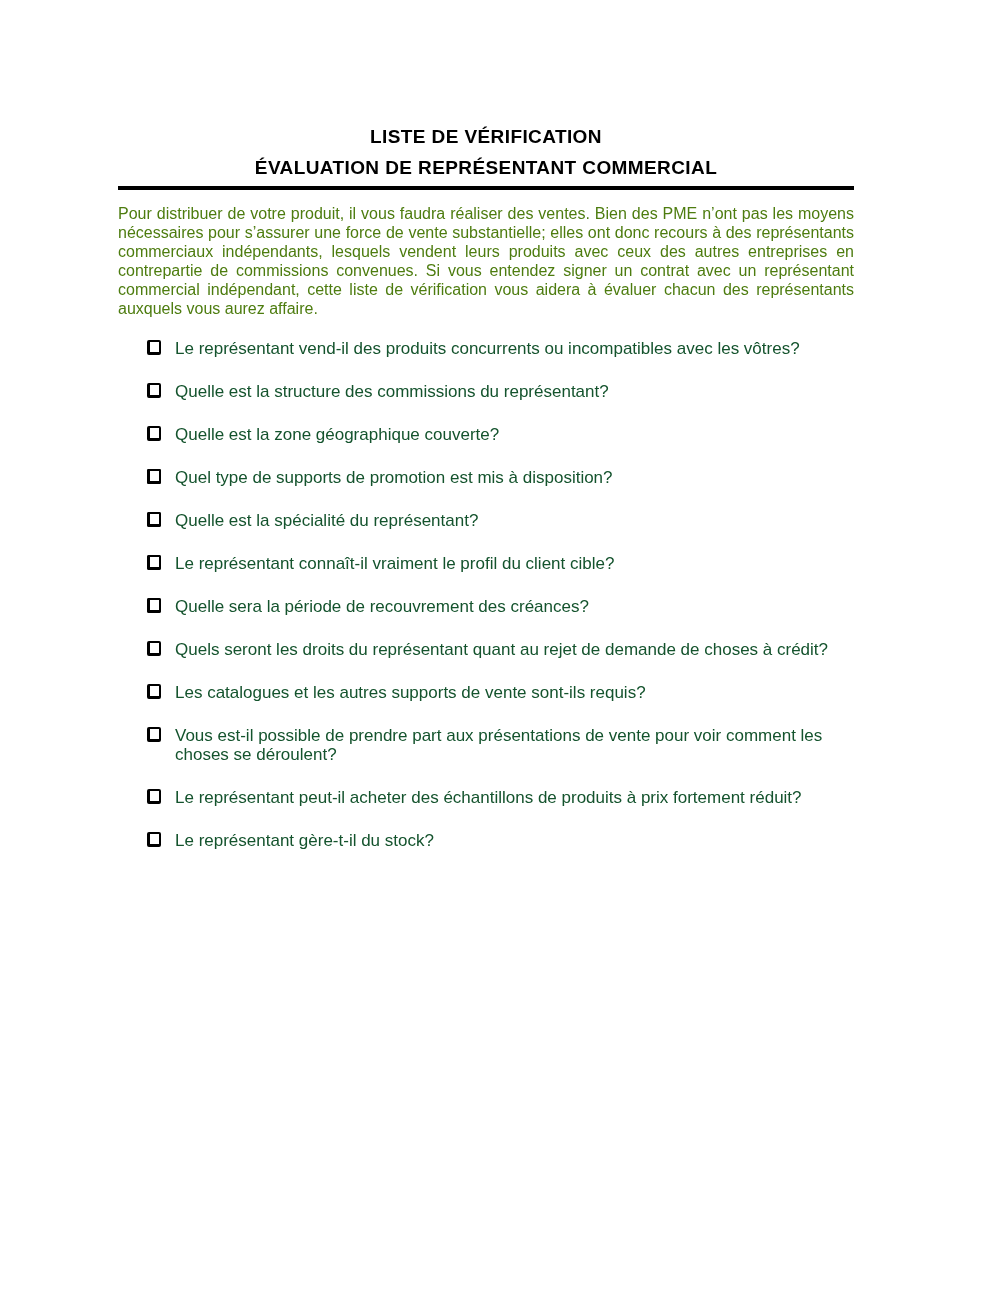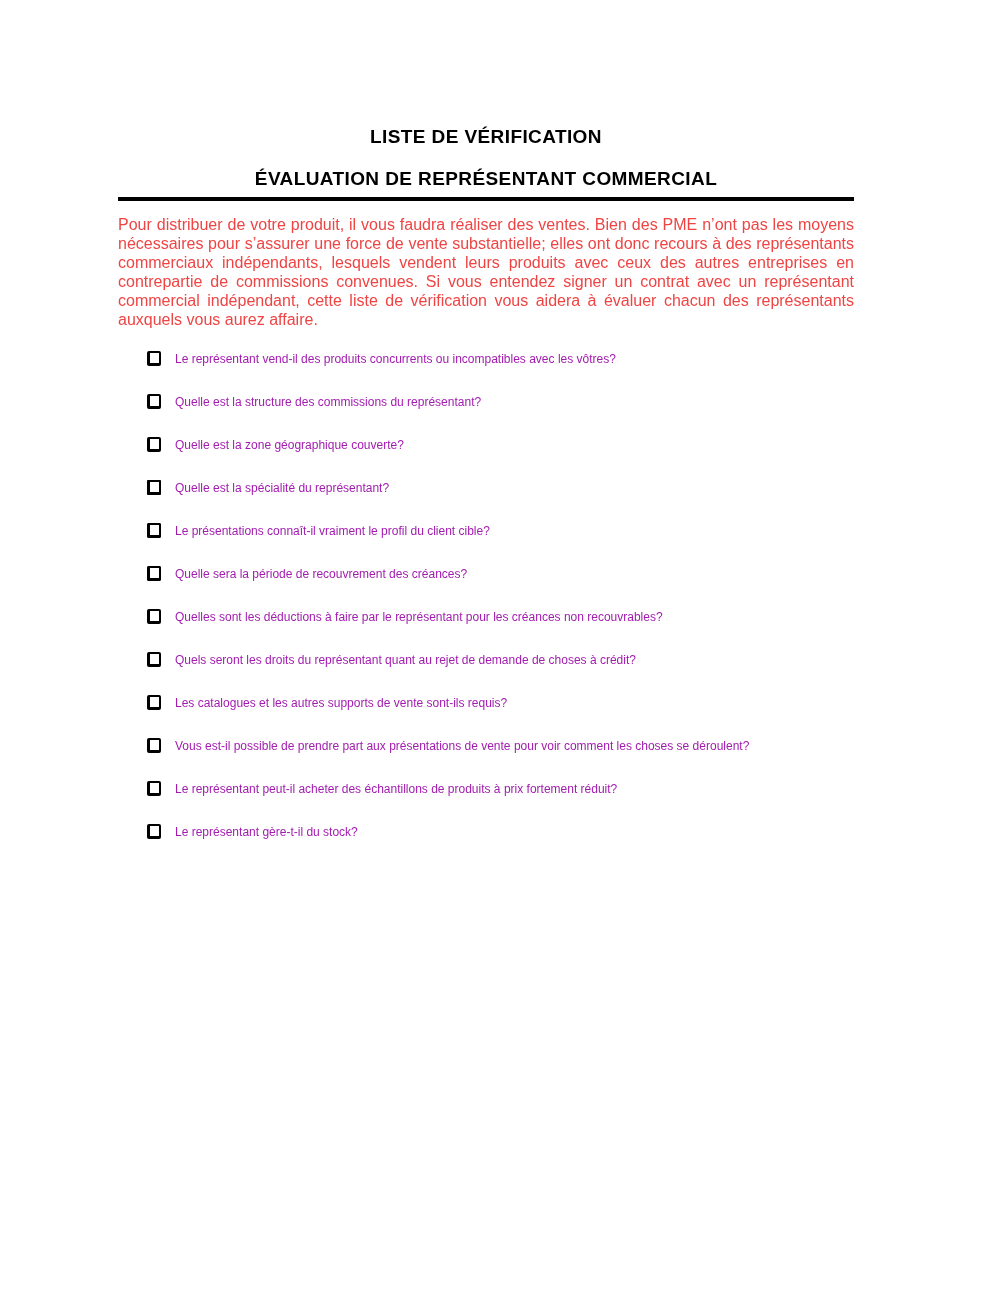--- a/index.html
+++ b/index.html
@@ -26,48 +26,48 @@
   .doc-subtitle {
     margin: 0;
     text-align: center;
     font-size: 19px;
     font-weight: bold;
     letter-spacing: 0.4px;
     line-height: 22px;
     color: #000000;
   }
   .doc-subtitle {
-    margin-top: 20px;
+    margin-top: 9px;
   }
   .title-divider {
     border: none;
     height: 4px;
     background: #000000;
     margin: 7px 0 0 0;
   }
   .intro {
     margin: 14px 0 0 0;
     font-size: 16px;
     line-height: 19px;
     text-align: justify;
-    color: #ef4444;
+    color: #4d7c0f;
   }
   .checklist {
     list-style: none;
     margin: 21px 0 0 0;
     padding: 0;
   }
   .checklist li {
     position: relative;
     padding-left: 57px;
     padding-right: 15px;
     margin: 0 0 24px 0;
-    font-size: 12px;
+    font-size: 17px;
     line-height: 19px;
-    color: #a21caf;
+    color: #14532d;
   }
   .checkbox {
     position: absolute;
     left: 29px;
     top: 1px;
     width: 9px;
     height: 10px;
     border: 2px solid #000000;
     border-left-width: 3px;
     border-bottom-width: 3px;
@@ -83,26 +83,26 @@
   <h1 class="doc-title">LISTE DE VÉRIFICATION</h1>
   <h2 class="doc-subtitle">ÉVALUATION DE REPRÉSENTANT COMMERCIAL</h2>
   <hr class="title-divider">
   <p class="intro">Pour distribuer de votre produit, il vous faudra réaliser des ventes. Bien des PME n’ont pas les moyens nécessaires pour s’assurer une force de vente substantielle; elles ont donc recours à des représentants commerciaux indépendants, lesquels vendent leurs produits avec ceux des autres entreprises en contrepartie de commissions convenues. Si vous entendez signer un contrat avec un représentant commercial indépendant, cette liste de vérification vous aidera à évaluer chacun des représentants auxquels vous aurez affaire.</p>
   <ul class="checklist" id="checklist">
       <li><span class="checkbox"></span><span>Le représentant vend-il des produits concurrents ou incompatibles avec les vôtres?</span></li>
       <li><span class="checkbox"></span><span>Quelle est la structure des commissions du représentant?</span></li>
       <li><span class="checkbox"></span><span>Quelle est la zone géographique couverte?</span></li>
       <li><span class="checkbox"></span></li>
       <li><span class="checkbox"></span></li>
+      <li><span class="checkbox"></span><span>Quel type de supports de promotion est mis à disposition?</span></li>
       <li><span class="checkbox"></span></li>
       <li><span class="checkbox"></span><span>Quelle est la spécialité du représentant?</span></li>
       <li><span class="checkbox"></span></li>
-      <li><span class="checkbox"></span><span>Le présentations connaît-il vraiment le profil du client cible?</span></li>
+      <li><span class="checkbox"></span><span>Le représentant connaît-il vraiment le profil du client cible?</span></li>
       <li><span class="checkbox"></span></li>
       <li><span class="checkbox"></span><span>Quelle sera la période de recouvrement des créances?</span></li>
-      <li><span class="checkbox"></span><span>Quelles sont les déductions à faire par le représentant pour les créances non recouvrables?</span></li>
       <li><span class="checkbox"></span><span>Quels seront les droits du représentant quant au rejet de demande de choses à crédit?</span></li>
       <li><span class="checkbox"></span><span>Les catalogues et les autres supports de vente sont-ils requis?</span></li>
       <li><span class="checkbox"></span><span>Vous est-il possible de prendre part aux présentations de vente pour voir comment les choses se déroulent?</span></li>
       <li><span class="checkbox"></span><span>Le représentant peut-il acheter des échantillons de produits à prix fortement réduit?</span></li>
       <li><span class="checkbox"></span><span>Le représentant gère-t-il du stock?</span></li>
     </ul>
 </div>
 
 </body></html>

